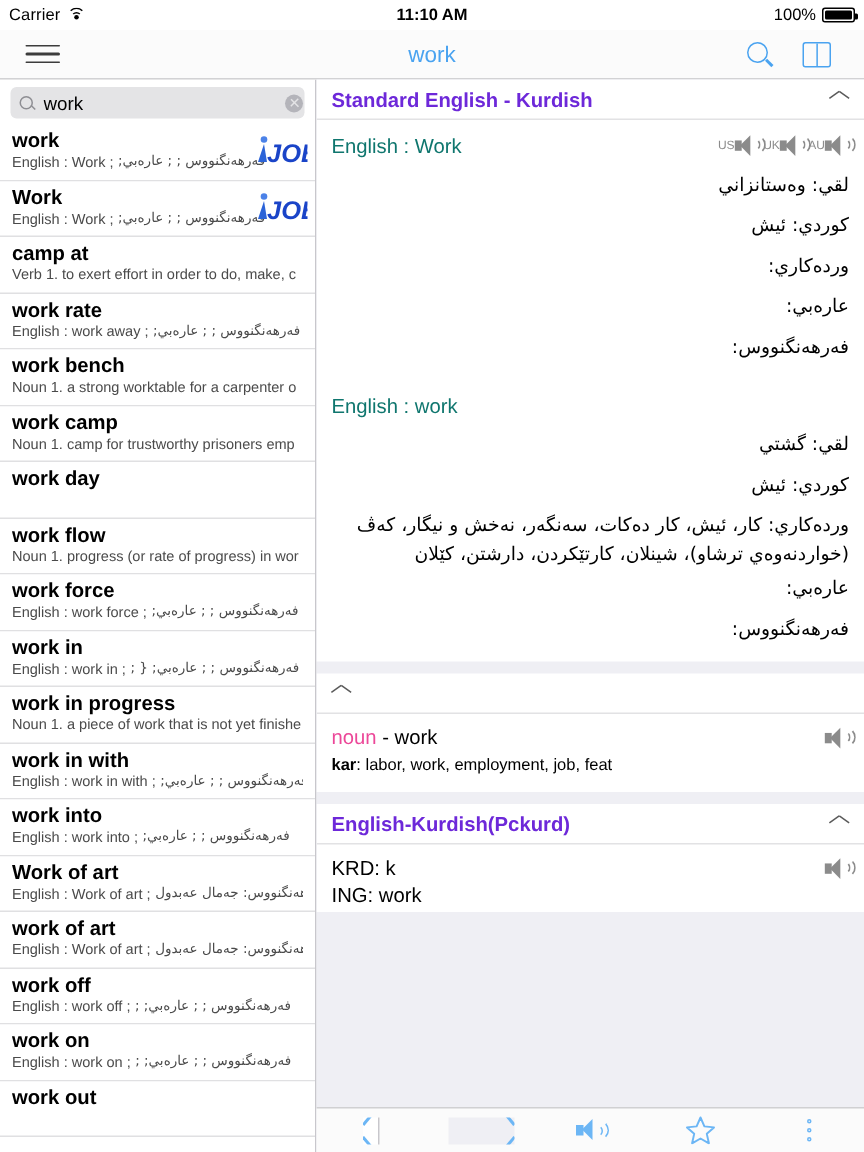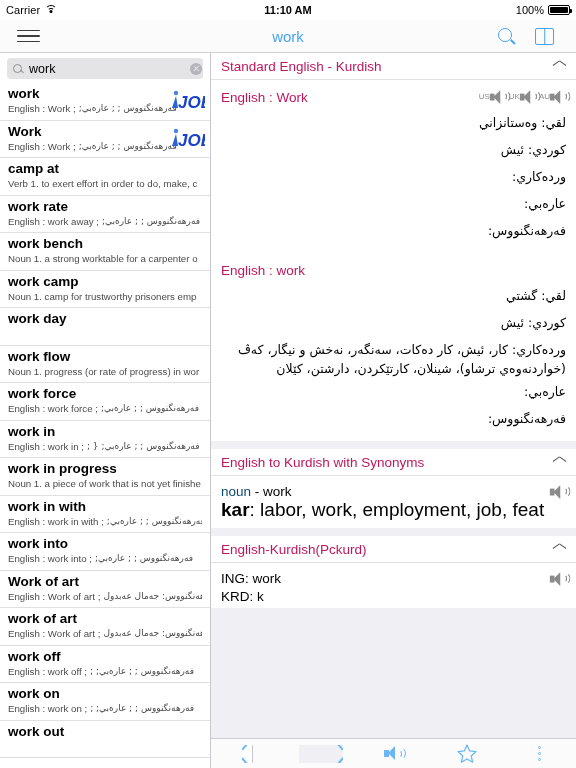--- a/index.html
+++ b/index.html
@@ -89,49 +89,49 @@
   .row .sub .ar{ font-family:"DejaVu Sans", sans-serif; direction:rtl; font-size:9px;}
   .thumb{ position:absolute; right:4px; top:3px; width:38px; height:30px;
      display:flex; align-items:center; justify-content:center; overflow:hidden;}
   .thumb svg{ display:block; }
 
   
   .right{ flex:1; height:100%; background:#efeff4; overflow:hidden; position:relative;}
   .card{ background:#ffffff; margin:0 0 8px 0; }
   .card-head{ height:27px; display:flex; align-items:center; padding:0 10px;
      border-bottom:1px solid #e2e2e4; cursor:pointer;}
-  .card-head h2{ font-size:13.5px; font-weight:normal; color:#be185d; flex:1;}
+  .card-head h2{ font-size:13.5px; font-weight:bold; color:#6d28d9; flex:1;}
   .chev{ width:13px; height:8px; position:relative; flex:0 0 auto;}
   .chev::before,.chev::after{ content:""; position:absolute; width:8px; height:1.3px; background:#5a5a5a; top:3px;}
   .chev::before{ left:0; transform:rotate(-35deg); transform-origin:left center;}
   .chev::after{ right:0; transform:rotate(35deg); transform-origin:right center;}
   .card-body{ padding:7px 10px 9px 10px; }
   .ent-row{ display:flex; align-items:flex-start; gap:6px; }
-  .ent-en{ font-size:13.5px; color:#be185d; line-height:22px; flex:1;}
+  .ent-en{ font-size:13.5px; color:#0f766e; line-height:22px; flex:1;}
   .ar-line{ font-family:"DejaVu Sans", sans-serif; direction:rtl; text-align:right;
      font-size:12.5px; color:#000; line-height:27px; unicode-bidi:embed;}
   .ar-block{ font-family:"DejaVu Sans", sans-serif; direction:rtl; text-align:right;
      font-size:12.5px; color:#000; line-height:19px; padding-top:4px;}
   .spk-group{ display:flex; align-items:center; gap:3px; padding-top:3px;}
   .spk-item{ display:flex; align-items:center; gap:1px; cursor:pointer;}
   .spk-lbl{ font-size:8px; color:#8b8b8b; }
   .spk{ width:15px; height:13px; position:relative; flex:0 0 auto;}
   .spk .body{ position:absolute; left:0; top:3.5px; width:4px; height:6px; background:#8b8b8b;}
   .spk .cone{ position:absolute; left:3px; top:0.5px; width:0; height:0;
      border-top:6px solid transparent; border-bottom:6px solid transparent; border-right:6px solid #8b8b8b;}
   .spk .w1,.spk .w2{ position:absolute; border:1.1px solid #8b8b8b; border-radius:50%;
      border-left-color:transparent; border-top-color:transparent; border-bottom-color:transparent;}
   .spk .w1{ width:7px; height:7px; left:8px; top:3px;}
   .spk .w2{ width:11px; height:11px; left:7px; top:1px;}
   .spk-big{ transform:scale(1.15); transform-origin:center;}
 
   .phon{ font-size:13.5px; color:#000; line-height:18px;}
   .pos-line{ font-size:13.5px; line-height:18px; color:#000;}
-  .pos{ color:#0c4a6e; }
-  .syn-line{ font-size:19px; line-height:18px; color:#000;}
+  .pos{ color:#ec4899; }
+  .syn-line{ font-size:11px; line-height:18px; color:#000;}
   .syn-key{ font-weight:bold; }
 
   
   .toolbar{ position:absolute; left:211px; right:0; bottom:0; height:30px;
      background:#fbfbfb; border-top:1px solid #d0d0d2;
      display:flex; align-items:center; justify-content:space-around;}
   .tb-btn{ width:44px; height:26px; display:flex; align-items:center; justify-content:center; cursor:pointer;}
   .arrow{ width:11px; height:18px; position:relative;}
   .arrow::before,.arrow::after{ content:""; position:absolute; width:11px; height:1.8px; background:#6cb6f5;}
   .arrow.left::before{ top:4px; left:0; transform:rotate(-50deg); transform-origin:left center;}
@@ -381,21 +381,20 @@
           <div class="ar-line">لقي: گشتي</div>
           <div class="ar-line">كوردي: ئیش</div>
           <div class="ar-block">وردەكاري: كار، ئیش، كار دەكات، سەنگەر، نەخش و نیگار، كەڤ (خواردنەوەي ترشاو)، شینلان، كارتێكردن، دارشتن، كێلان</div>
           <div class="ar-line">عارەبي:</div>
           <div class="ar-line">فەرهەنگنووس:</div>
         </div>
       </div>
 
       <div class="card">
         <div class="card-head">
-          <h2>English to Kurdish with Synonyms</h2>
           <span class="chev"></span>
         </div>
         <div class="card-body">
           <div class="ent-row">
             <div style="flex:1;">
               <div class="pos-line">
                 <span class="pos">noun</span>
                 <span>- work</span>
               </div>
               <div class="syn-line">
@@ -413,22 +412,22 @@
       </div>
 
       <div class="card">
         <div class="card-head">
           <h2>English-Kurdish(Pckurd)</h2>
           <span class="chev"></span>
         </div>
         <div class="card-body" style="padding-bottom:2px;">
           <div class="ent-row">
             <div style="flex:1;">
+              <div class="phon">KRD: k</div>
               <div class="phon">ING: work</div>
-              <div class="phon">KRD: k</div>
             </div>
             <span class="spk spk-big" style="margin-top:2px;">
               <span class="body"></span>
                 <span class="cone"></span>
                 <span class="w1"></span>
                 <span class="w2"></span>
             </span>
           </div>
         </div>
       </div>

